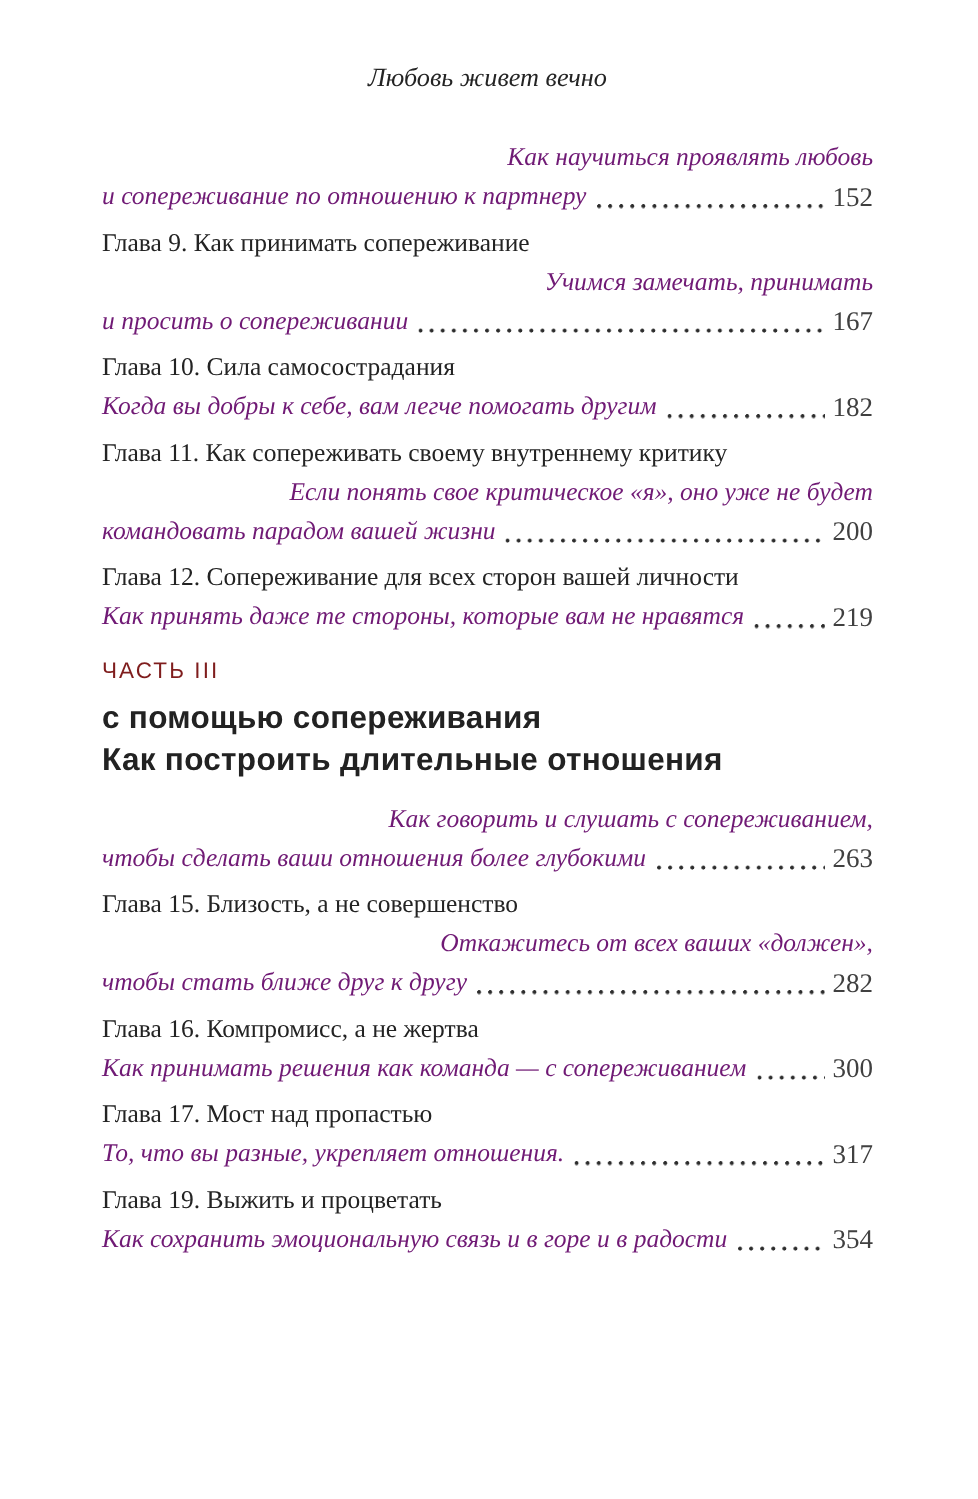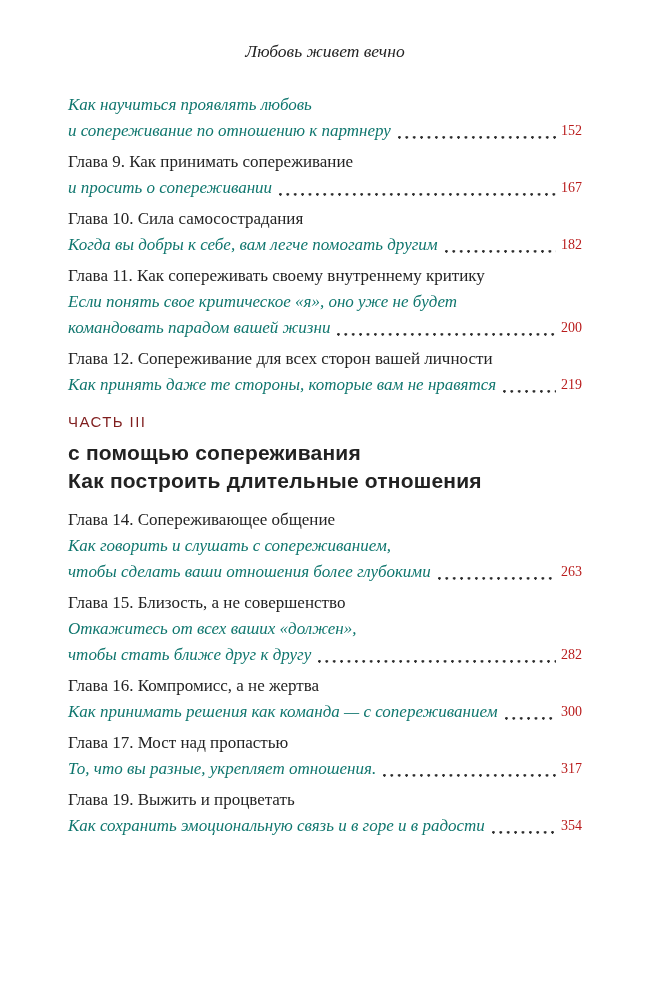--- a/index.html
+++ b/index.html
@@ -27,21 +27,22 @@
   .entry { margin-bottom: 5px; }
   .entry .t {
     font-size: 17px;
     line-height: 26px;
     color: #232323;
   }
   .entry .s {
     font-style: italic;
     font-size: 17px;
     line-height: 26px;
-    color: #0f766e;
+    color: #701a75;
+    text-align: right;
   }
   .row {
     display: flex;
     flex-direction: row;
     align-items: stretch;
     line-height: 26px;
   }
   .row .s { white-space: nowrap; flex: 0 0 auto; }
   .leader {
     flex: 1 1 auto;
@@ -49,23 +50,23 @@
     height: 4px;
     margin: 0 5px 5px 7px;
     background-image: radial-gradient(circle at 1.4px 1.4px, #2d2d2d 1.15px, rgba(0,0,0,0) 1.5px);
     background-size: 7.4px 3px;
     background-repeat: repeat-x;
     background-position: left bottom;
     min-width: 12px;
   }
   .pg {
     flex: 0 0 auto;
-    font-size: 14px;
+    font-size: 18px;
     line-height: 26px;
-    color: #b91c1c;
+    color: #404040;
   }
   .part { margin: 14px 0 12px 0; }
   .part-label {
     font-family: "Liberation Sans", "DejaVu Sans", sans-serif;
     font-size: 15px;
     letter-spacing: 1.4px;
     color: #7f1d1d;
     line-height: 20px;
     margin-bottom: 7px;
     font-weight: normal;
@@ -92,20 +93,21 @@
       <div class="s">Как научиться проявлять любовь</div>
       <div class="row">
         <span class="s">и сопереживание по отношению к партнеру</span>
         <span class="leader"></span>
         <span class="pg">152</span>
       </div>
     </div>
 
     <div class="entry">
       <div class="t">Глава 9. Как принимать сопереживание</div>
+      <div class="s">Учимся замечать, принимать</div>
       <div class="row">
         <span class="s">и просить о сопереживании</span>
         <span class="leader"></span>
         <span class="pg">167</span>
       </div>
     </div>
 
     <div class="entry">
       <div class="t">Глава 10. Сила самосострадания</div>
       <div class="row">
@@ -135,21 +137,20 @@
     </div>
 
     <div class="part">
       <div class="part-label">ЧАСТЬ III</div>
       <div class="part-title">с помощью сопереживания</div>
       <div class="part-title">Как построить длительные отношения</div>
     </div>
 
 
     <div class="entry">
-      <div class="t">Глава 14. Сопереживающее общение</div>
       <div class="s">Как говорить и слушать с сопереживанием,</div>
       <div class="row">
         <span class="s">чтобы сделать ваши отношения более глубокими</span>
         <span class="leader"></span>
         <span class="pg">263</span>
       </div>
     </div>
 
     <div class="entry">
       <div class="t">Глава 15. Близость, а не совершенство</div>

